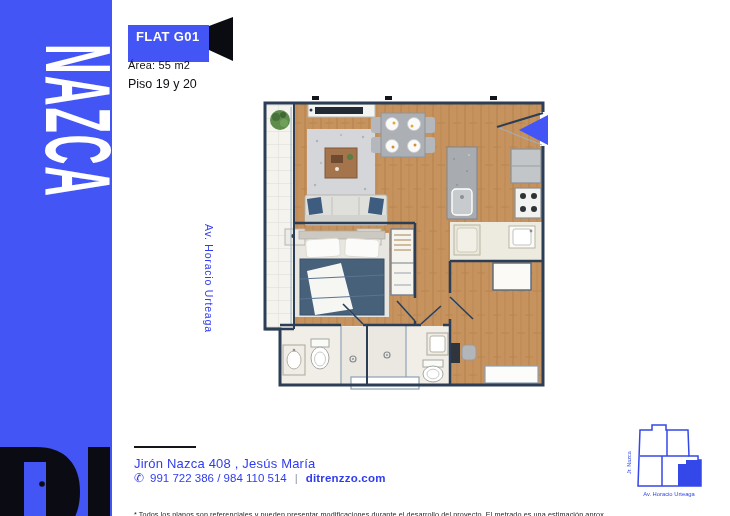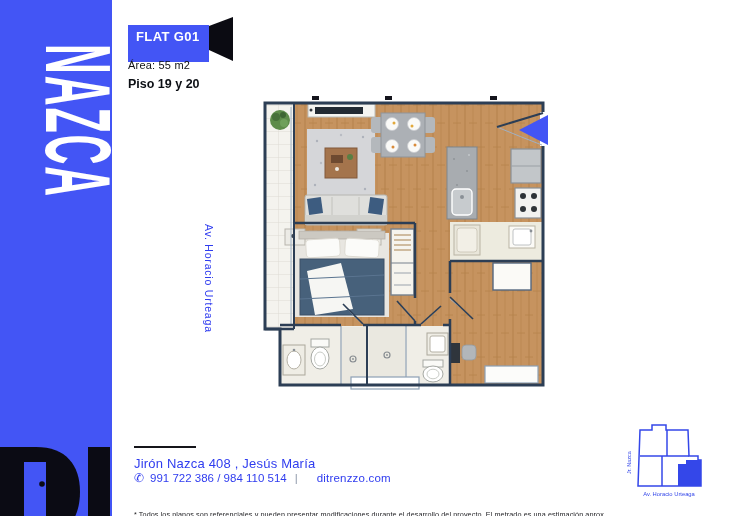--- a/index.html
+++ b/index.html
@@ -12,38 +12,38 @@
   .nazca{position:absolute;left:124px;top:44px;color:#fff;font-size:92px;font-weight:bold;
          letter-spacing:4px;white-space:nowrap;line-height:1;
          transform-origin:0 0;transform:rotate(90deg) scaleX(0.45);}
 
   
   .badge-row{position:absolute;left:128px;top:25px;display:flex;align-items:flex-start;}
   .badge{background:var(--brand_blue,#4355F5);color:#fff;font-weight:bold;font-size:13px;
          letter-spacing:.4px;height:37px;line-height:23px;padding:0 9px 0 8px;}
   .badge-flag{display:block;margin-top:-8px;}
   .area-label{position:absolute;left:128px;top:59px;font-size:11px;color:#101318;letter-spacing:.2px;}
-  .floor-label{position:absolute;left:128px;top:77px;font-size:12.5px;font-weight:bold;color:#0c0f14;}
+  .floor-label{position:absolute;left:128px;top:77px;font-size:12.5px;font-weight:normal;color:#0c0f14;}
 
   
   .street-label{position:absolute;left:203px;top:224px;color:var(--link_blue,#2F3CEF);
                 font-size:10.5px;letter-spacing:.8px;writing-mode:vertical-rl;}
 
   
   .floorplan{position:absolute;left:253px;top:93px;}
 
   
   .footer-divider{position:absolute;left:134px;top:446px;width:62px;border-top:2px solid #15151a;}
   .address{position:absolute;left:134px;top:456px;font-size:13px;color:var(--link_blue,#2F3CEF);
            letter-spacing:.2px;}
   .phone-row{position:absolute;left:134px;top:472px;display:flex;align-items:center;gap:6px;
              font-size:11.5px;color:var(--link_blue,#2F3CEF);}
   .phone-icon{font-size:12px;line-height:1;}
   .sep{color:#8c97a8;padding:0 2px;}
-  .site{font-weight:normal;letter-spacing:.2px;color:var(--link_blue,#2F3CEF);text-decoration:none;margin-left:11px;}
+  .site{font-weight:bold;letter-spacing:.2px;color:var(--link_blue,#2F3CEF);text-decoration:none;}
   .footnote{position:absolute;left:134px;top:494px;font-size:7.2px;color:#1b1b1f;letter-spacing:.1px;margin-top:16px;}
 
   
   .minimap{position:absolute;left:614px;top:422px;}
 
   
   .di-logo{position:absolute;left:0;top:447px;width:112px;height:69px;overflow:hidden;}
 </style>
 </head>
 <body>

